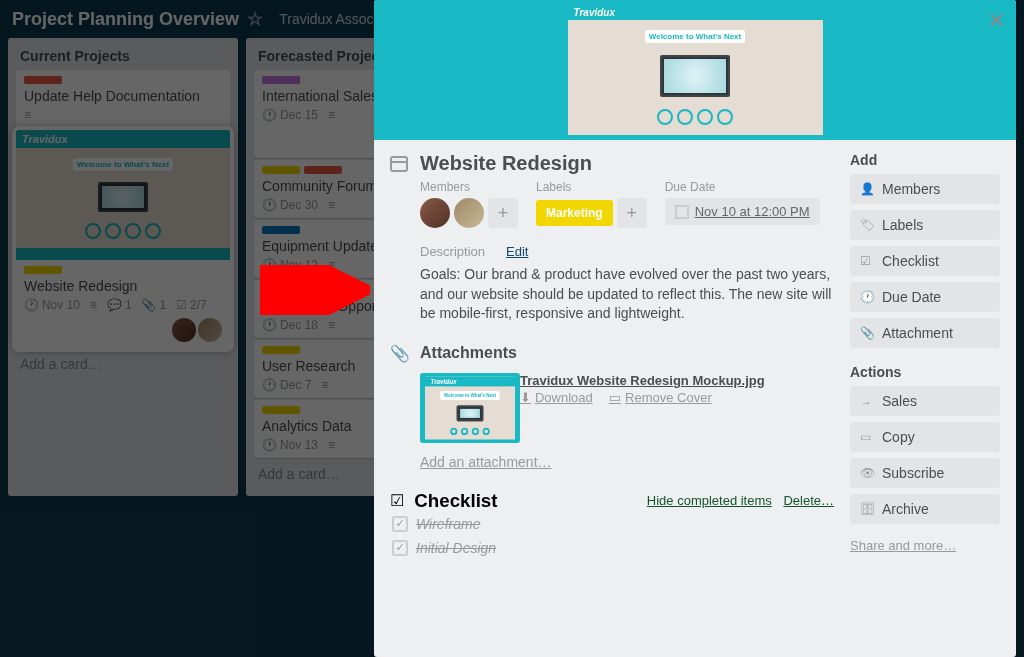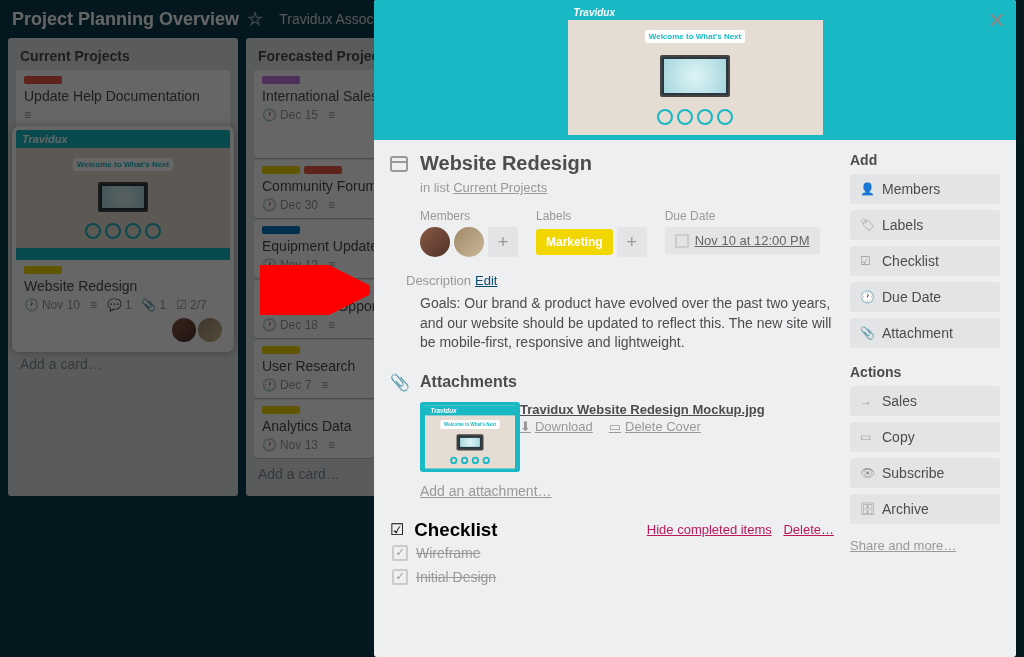--- a/index.html
+++ b/index.html
@@ -56,21 +56,21 @@
     .meta-row { display: flex; gap: 18px; margin-left: 30px; margin-bottom: 16px; }
     .meta-block .meta-label { font-size: 12px; color: #999; margin-bottom: 4px; }
     .members-row { display: flex; align-items: center; gap: 4px; }
     .member-av { width: 30px; height: 30px; border-radius: 50%; background: #888; }
     .add-btn { width: 30px; height: 30px; border-radius: 3px; background: #e2e4e6; display: flex; align-items: center; justify-content: center; color: #999; font-size: 18px; cursor: pointer; }
     .label-pill { background: #f2d600; color: #fff; font-size: 12px; font-weight: 700; padding: 6px 10px; border-radius: 3px; }
     .due-badge { background: #e2e4e6; padding: 6px 10px; border-radius: 3px; display: flex; align-items: center; gap: 6px; font-size: 13px; color: #666; }
     .due-badge .chk { width: 14px; height: 14px; border: 2px solid #ccc; }
     .due-badge span { text-decoration: underline; }
     
-    .section-row { display: flex; align-items: flex-start; gap: 4px; margin-left: 16px; margin-bottom: 6px; }
+    .section-row { display: flex; align-items: flex-start; gap: 21px; margin-left: 30px; margin-bottom: 6px; }
     .section-label-inline { color: #999; font-size: 13px; }
     .edit-link { color: #0c4a6e; text-decoration: underline; font-size: 13px; cursor: pointer; }
     .description-text { margin-left: 30px; font-size: 14px; color: #4d4d4d; line-height: 1.4; margin-bottom: 20px; }
     
     .section-header { display: flex; align-items: center; gap: 10px; margin-bottom: 10px; }
     .section-header .sicon { width: 20px; color: #999; }
     .section-header h3 { font-size: 16px; color: #4d4d4d; font-weight: 700; }
     
     .attachment-row { display: flex; margin-left: 30px; margin-bottom: 10px; }
     .att-thumb { width: 100px; height: 70px; background: #18b8c4; border-radius: 3px; overflow: hidden; }
@@ -78,29 +78,29 @@
     .att-name { font-weight: 700; color: #4d4d4d; margin-bottom: 2px; text-decoration: underline; }
     .att-meta { color: #999; margin-bottom: 6px; }
     .att-meta a { color: #999; text-decoration: underline; }
     .att-actions { display: flex; gap: 16px; }
     .att-action { color: #999; text-decoration: underline; font-size: 13px; display: flex; align-items: center; gap: 4px; cursor:pointer; }
     .add-attachment { margin-left: 30px; color: #999; text-decoration: underline; font-size: 14px; cursor: pointer; margin-bottom: 20px; display: inline-block; }
     
     .checklist-header { display: flex; align-items: center; gap: 10px; justify-content: space-between; }
     .checklist-header-left { display: flex; align-items: center; gap: 10px; }
     .checklist-links { font-size: 13px; }
-    .checklist-links a { color: #be185d; text-decoration: underline; margin-left: 8px; }
+    .checklist-links a { color: #14532d; text-decoration: underline; margin-left: 8px; }
     .progress-row { display: flex; align-items: center; gap: 8px; margin-left: 0; margin-top: 6px; margin-bottom: 8px; }
     .progress-pct { font-size: 11px; color: #999; width: 26px; }
     .progress-bar { flex: 1; height: 8px; background: #e2e4e6; border-radius: 4px; overflow: hidden; }
     .progress-fill { height: 100%; background: #3698d6; }
     .check-item { display: flex; align-items: center; gap: 8px; margin-left: 2px; padding: 4px 0; font-size: 14px; color: #4d4d4d; }
     .check-item .cb { width: 16px; height: 16px; border: 2px solid #ccc; border-radius: 2px; display: flex; align-items: center; justify-content: center; font-size: 11px; color: #999; }
     .check-item.done .cb { background: #edeff0; }
-    .check-item.done span { text-decoration: line-through; color: #999; }
+    .check-item.done span { text-decoration: line-through; color: #999; font-style: italic; }
     
     .side-section { margin-bottom: 16px; }
     .side-title { font-size: 14px; font-weight: 700; color: #4d4d4d; margin-bottom: 6px; }
     .side-btn { display: flex; align-items: center; gap: 8px; background: #e2e4e6; border-radius: 3px; padding: 7px 10px; font-size: 14px; color: #4d4d4d; margin-bottom: 6px; cursor: pointer; }
     .side-btn .bi { width: 14px; color: #999; font-size: 12px; }
     .share-link { font-size: 13px; color: #999; text-decoration: underline; cursor: pointer; margin-top: 8px; display: inline-block; }
     
     .av1 { background: linear-gradient(135deg, #8a5a44, #503028); }
     .av2 { background: linear-gradient(135deg, #a08866, #c8b898); }
   </style>
@@ -265,21 +265,20 @@
 
   <div class="modal-body">
     <div class="modal-main">
       <div class="card-detail-header">
         <div class="card-icon"><svg width="18" height="16" viewBox="0 0 18 16">
               <rect x="1" y="1" width="16" height="14" rx="2" fill="none" stroke="#999" stroke-width="2"></rect>
               <line x1="1" y1="6" x2="17" y2="6" stroke="#999" stroke-width="2"></line>
             </svg></div>
         <div class="card-detail-title">Website Redesign</div>
       </div>
-      <div class="in-list"><span>in list </span><a>Current Projects</a></div>
       
       <div class="meta-row">
         <div class="meta-block">
           <div class="meta-label">Members</div>
           <div class="members-row">
             <div class="member-av av1"></div>
             <div class="member-av av2"></div>
             <div class="add-btn">+</div>
           </div>
         </div>
@@ -327,21 +326,21 @@
         </div>
         <div class="att-info">
           <div class="att-name">Travidux Website Redesign Mockup.jpg</div>
           <div class="att-actions">
             <a class="att-action">
                 <span>⬇</span> 
                 <span>Download</span>
               </a>
             <a class="att-action">
                 <span>▭</span> 
-                <span>Delete Cover</span>
+                <span>Remove Cover</span>
               </a>
           </div>
         </div>
       </div>
       <a class="add-attachment">Add an attachment…</a>
       
       <div class="checklist-header">
         <div class="checklist-header-left">
           <div class="sicon">☑</div>
           <h3>Checklist</h3>

